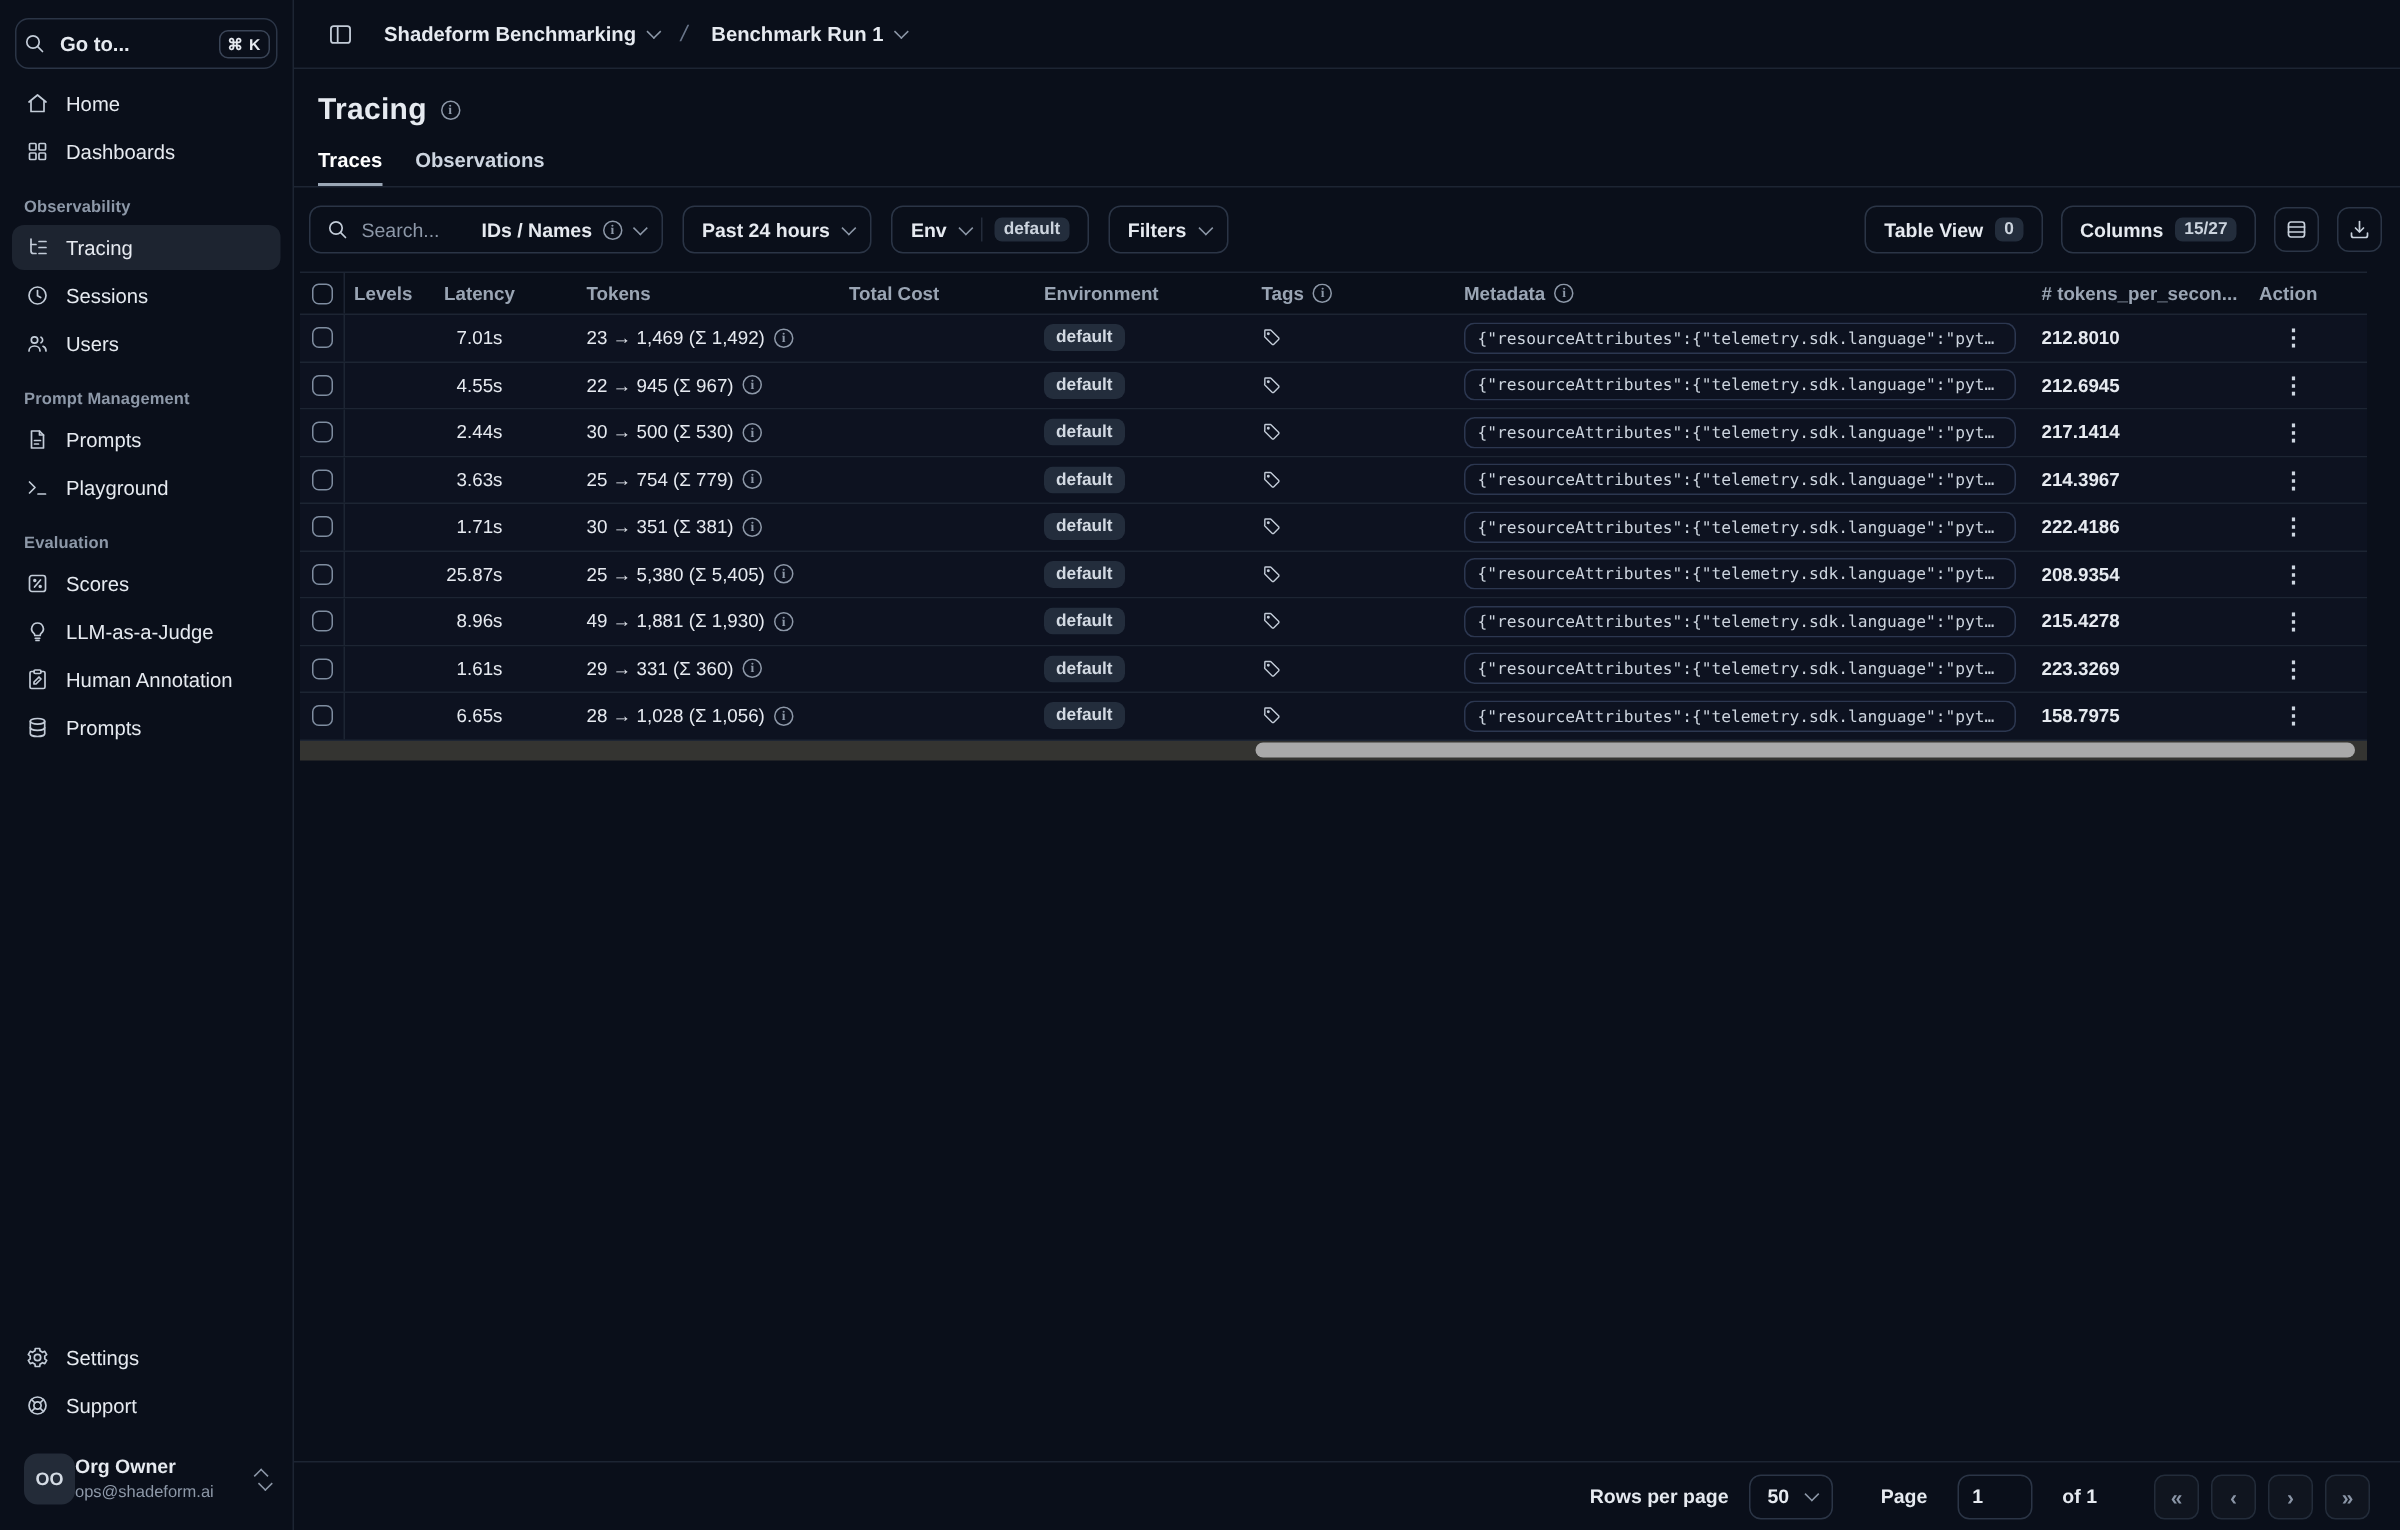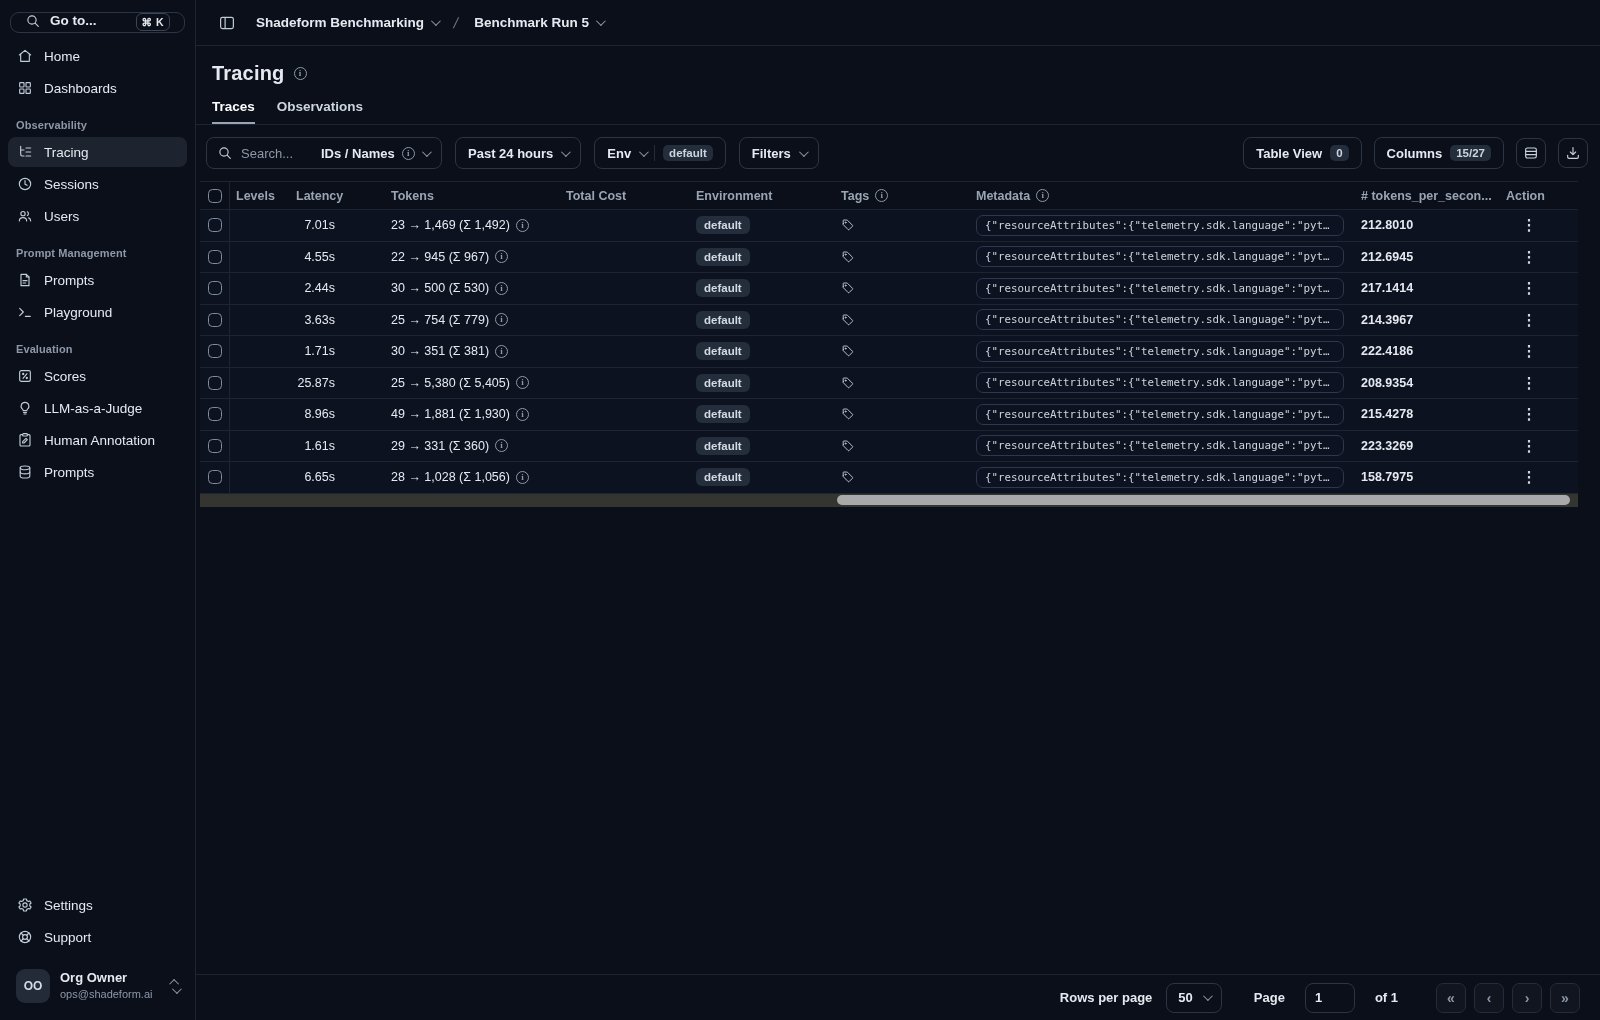--- a/index.html
+++ b/index.html
@@ -11,33 +11,33 @@
   *{box-sizing:border-box;margin:0;padding:0}
   html,body{height:100%}
   body{background:var(--bg);color:var(--text);font-family:"Liberation Sans",sans-serif;font-size:13px;overflow:hidden}
   .app{display:flex;height:100vh;width:100%}
 
   
   .sidebar{width:196px;min-width:196px;background:var(--bg);border-right:1px solid var(--border);display:flex;flex-direction:column}
   .brand-row{height:46px;display:flex;align-items:center;gap:8px;padding:0 14px;border-bottom:1px solid var(--border)}
   .brand-name{font-size:15px;font-weight:700}
   .brand-ver{font-size:10.5px;color:var(--muted);font-weight:600;margin-top:2px}
-  .goto{margin:12px 10px 4px;height:21px;border:1px solid var(--border2);border-radius:9px;display:flex;align-items:flex-start;gap:9px;padding:0 14px;cursor:pointer}
+  .goto{margin:12px 10px 4px;height:34px;border:1px solid var(--border2);border-radius:9px;display:flex;align-items:center;gap:9px;padding:0 4px;cursor:pointer}
   .goto-label{font-size:13.5px;font-weight:600;flex:1}
   .kbd{font-size:10.5px;color:var(--text);border:1px solid #3a4557;border-radius:6px;padding:2px 5px;font-weight:600;letter-spacing:.5px}
   .nav{padding:4px 8px 0;flex:0 0 auto}
   .nav-section-label{font-size:11px;color:var(--muted);font-weight:600;padding:14px 8px 6px;letter-spacing:.1px}
   .nav-item{display:flex;align-items:center;gap:11px;padding:7px 9px;border-radius:8px;cursor:pointer;color:var(--text);margin-bottom:2px}
   .nav-item.active{background:var(--active)}
   .nav-item .lbl{font-size:13.5px;font-weight:500}
   .icon{display:inline-flex;align-items:center;justify-content:center;color:#c3ccd8}
   .icon svg{width:16px;height:16px;stroke:currentColor;fill:none;stroke-width:1.7;stroke-linecap:round;stroke-linejoin:round}
   .sb-spacer{flex:1}
   .footnav{padding:0 8px}
-  .user-card{margin:10px 10px 12px;display:flex;align-items:center;gap:10px;padding:5px 6px;border-radius:10px;cursor:pointer}
+  .user-card{margin:10px 10px 12px;display:flex;align-items:center;padding:5px 6px;border-radius:10px;cursor:pointer}
   .avatar{width:34px;height:34px;border-radius:9px;background:#232b38;display:flex;align-items:center;justify-content:center;font-size:12px;font-weight:700;color:#d4dbe4}
   .user-meta{flex:1;min-width:0}
   .user-name{font-size:13px;font-weight:700;line-height:1.25}
   .user-email{font-size:11px;color:var(--muted);line-height:1.25;white-space:nowrap}
   .updown{display:flex;flex-direction:column;gap:1px;align-items:center;color:var(--muted)}
   .chev{width:7px;height:7px;border-right:1.6px solid currentColor;border-bottom:1.6px solid currentColor;display:inline-block;transform:rotate(45deg) translateY(-2px);color:var(--muted)}
   .chev.up{transform:rotate(-135deg) translateY(-2px)}
 
   
   .main{flex:1;display:flex;flex-direction:column;min-width:0}
@@ -272,21 +272,21 @@
             <rect x="3.5" y="4.5" width="17" height="15" rx="2.5"></rect>
             <line x1="9.5" y1="4.5" x2="9.5" y2="19.5"></line>
           </svg>
         </span>
       <span class="crumb">
         <span>Shadeform Benchmarking</span>
         <span class="chev"></span>
       </span>
       <span class="crumb-sep">/</span>
       <span class="crumb">
-        <span>Benchmark Run 5</span>
+        <span>Benchmark Run 1</span>
         <span class="chev"></span>
       </span>
     </header>
 
     <section class="page-head">
       <h1 class="page-title">Tracing</h1>
       <span class="ic-info"></span>
     </section>
 
     <div class="tabs">

